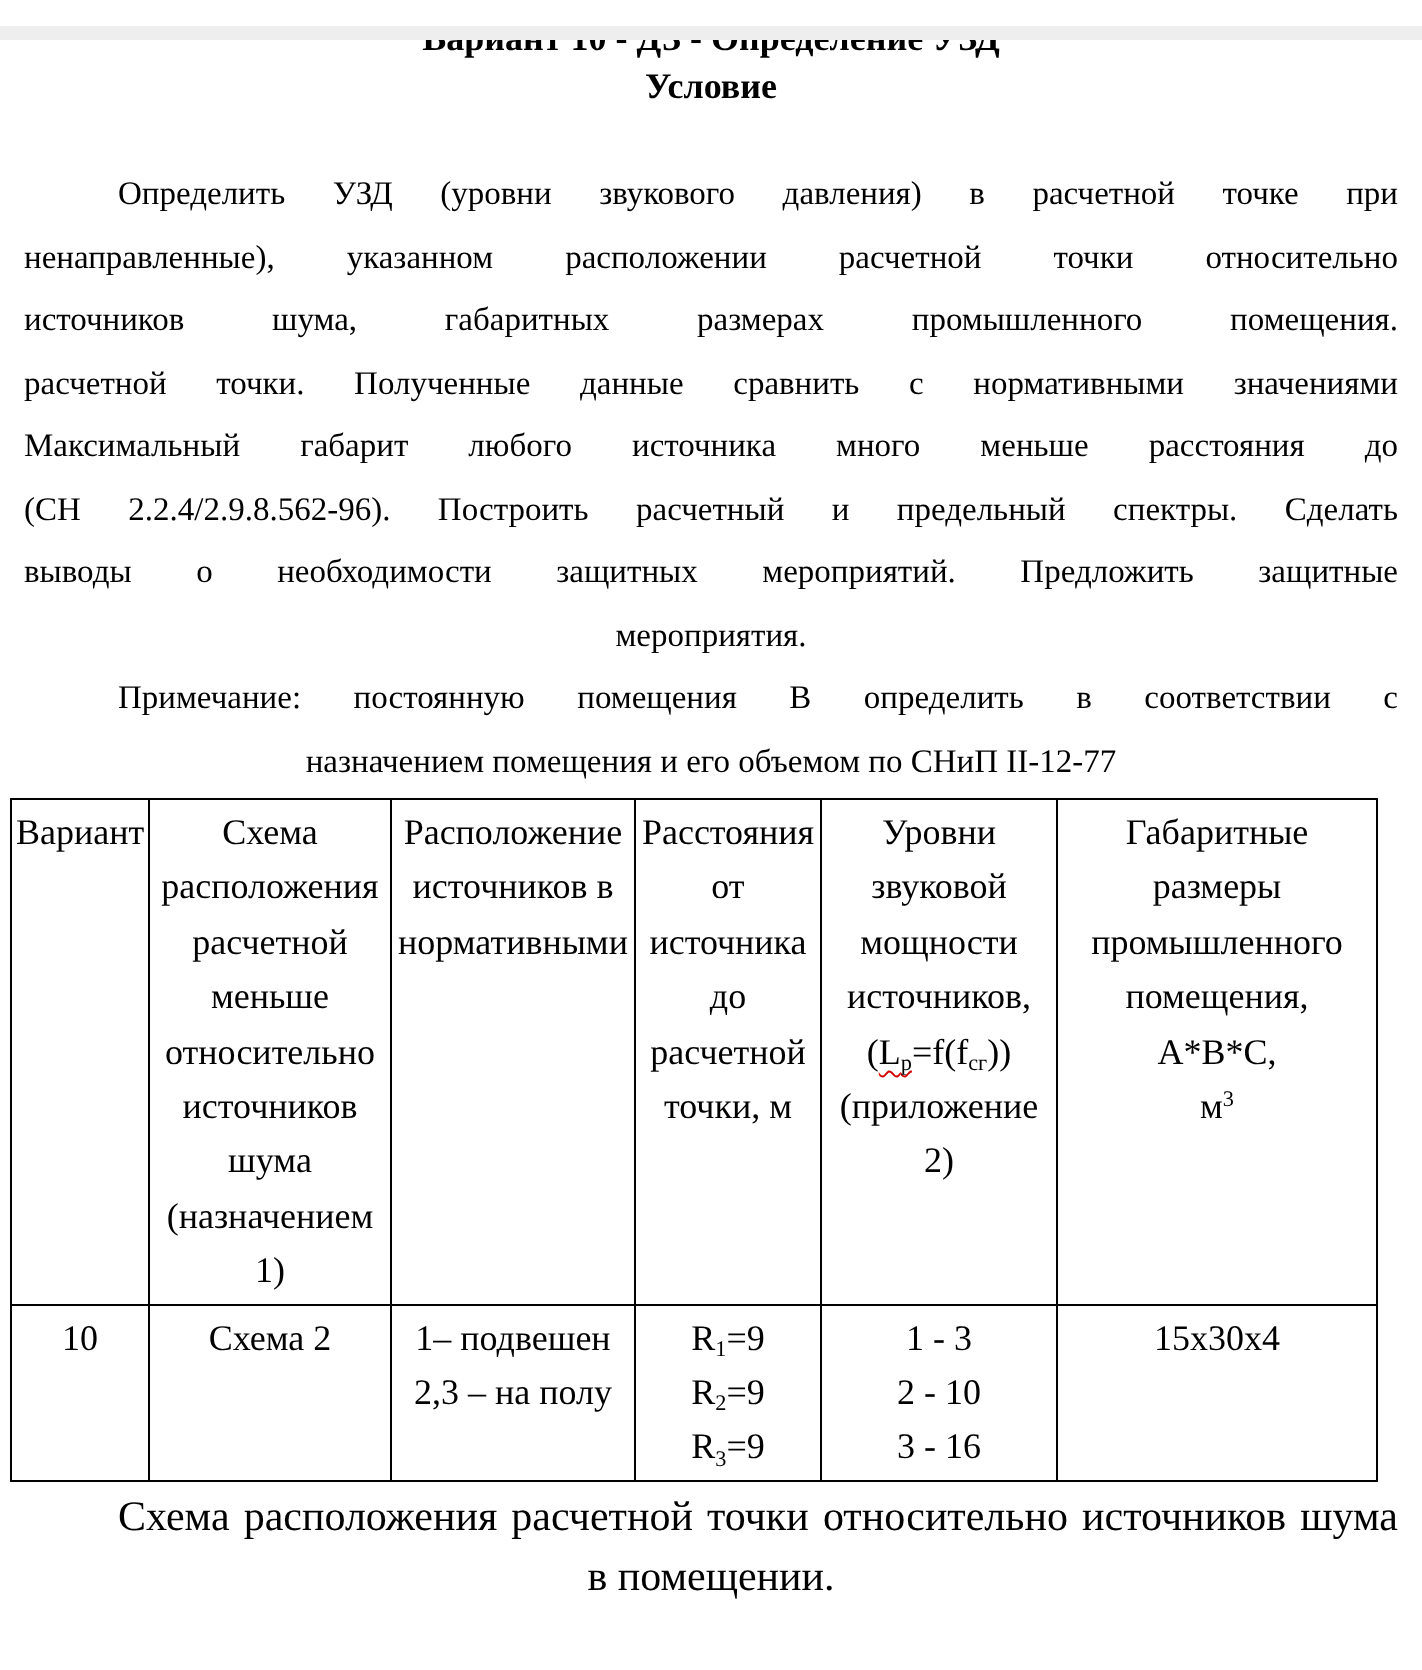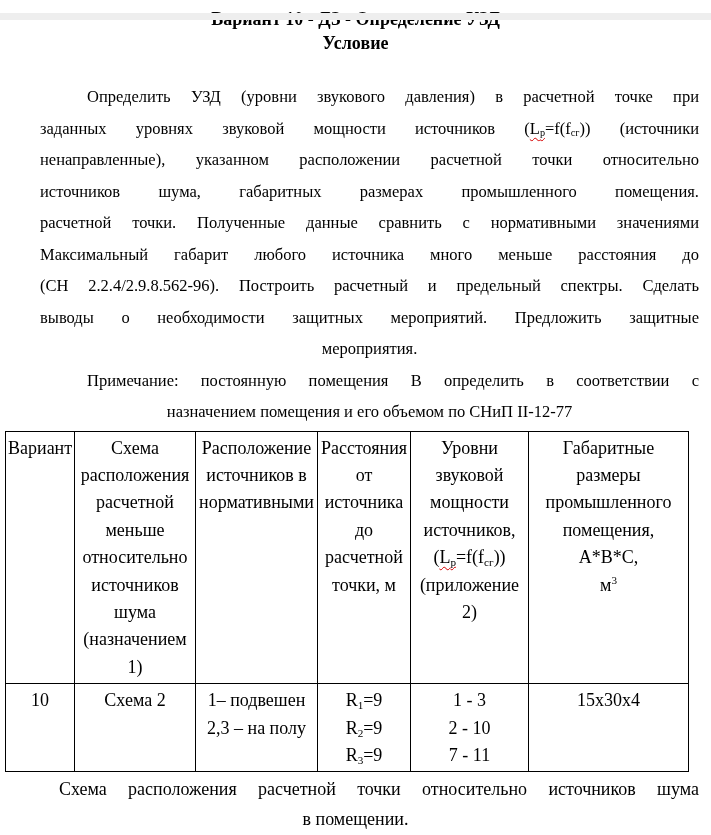--- a/index.html
+++ b/index.html
@@ -7,21 +7,21 @@
   body {
     width: 711px; height: 835px; overflow: hidden;
     background: #ffffff; color: #000000;
     font-family: "Liberation Serif", "DejaVu Serif", serif;
   }
   .page { position: relative; width: 711px; height: 835px; background: #ffffff; }
   .edge { position: absolute; left: 0; width: 711px; background: #eeeeee; }
   .edge-top { top: 6px; height: 7px; }
   .title { margin-top: 7px; text-align: center; font-weight: bold; font-size: 18px; line-height: 24px; }
   .content { padding: 0 12px; }
-  .body-block { margin-top: 26px; margin-left: 28px; }
+  .body-block { margin-top: 26px; }
   .bline { font-size: 16.5px; line-height: 31.5px; }
   .jline { text-align: justify; text-align-last: justify; }
   .pline { text-align: center; }
   .indent { text-indent: 47px; }
   .nowrap { white-space: nowrap; }
   .sp-err {
     text-decoration-line: underline;
     text-decoration-style: wavy;
     text-decoration-color: #d40000;
     text-decoration-thickness: 1px;
@@ -37,36 +37,35 @@
     font-size: 18px;
   }
   table.cond td {
     border: 1px solid #000000;
     vertical-align: top; text-align: center;
     padding: 3px 2px 2px 2px;
     line-height: 27.4px;
   }
   .cl { line-height: 27.4px; }
   .caption-block { margin-top: 2px; }
-  .capline { font-size: 18px; line-height: 30px; }
+  .capline { font-size: 21px; line-height: 30px; }
 </style>
 </head>
 <body>
 
 <div class="page">
   <div class="edge edge-top"></div>
 
   <div class="title">
     <div>Вариант 10 - ДЗ - Определение УЗД</div>
     <div>Условие</div>
   </div>
 
   <div class="content body-block">
     <div class="bline jline indent">Определить УЗД (уровни звукового давления) в расчетной точке при</div>
-    <div class="bline jline"><span>заданных уровнях звуковой мощности источников </span><span class="nowrap"><span>(</span><span class="sp-err"><span>L</span><sub>р</sub></span><span>=f(f</span><sub>сг</sub><span>))</span></span><span> (источники</span></div>
     <div class="bline jline">ненаправленные), указанном расположении расчетной точки относительно</div>
     <div class="bline jline">источников шума, габаритных размерах промышленного помещения.</div>
     <div class="bline jline">расчетной точки. Полученные данные сравнить с нормативными значениями</div>
     <div class="bline jline">Максимальный габарит любого источника много меньше расстояния до</div>
     <div class="bline jline">(СН 2.2.4/2.9.8.562-96). Построить расчетный и предельный спектры. Сделать</div>
     <div class="bline jline">выводы о необходимости защитных мероприятий. Предложить защитные</div>
     <div class="bline pline">мероприятия.</div>
     <div class="bline jline indent">Примечание: постоянную помещения В определить в соответствии с</div>
     <div class="bline pline">назначением помещения и его объемом по СНиП II-12-77</div>
   </div>
@@ -137,21 +136,21 @@
         <div class="cl">2,3 – на полу</div>
       </td>
       <td>
         <div class="cl"><span>R</span><sub>1</sub><span>=9</span></div>
         <div class="cl"><span>R</span><sub>2</sub><span>=9</span></div>
         <div class="cl"><span>R</span><sub>3</sub><span>=9</span></div>
       </td>
       <td>
         <div class="cl">1 - 3</div>
         <div class="cl">2 - 10</div>
-        <div class="cl">7 - 11</div>
+        <div class="cl">3 - 16</div>
       </td>
       <td>
         <div class="cl">15х30х4</div>
       </td>
     </tr>
   </tbody>
     </table>
 
   <div class="content caption-block">
     <div class="capline jline indent">Схема расположения расчетной точки относительно источников шума</div>

